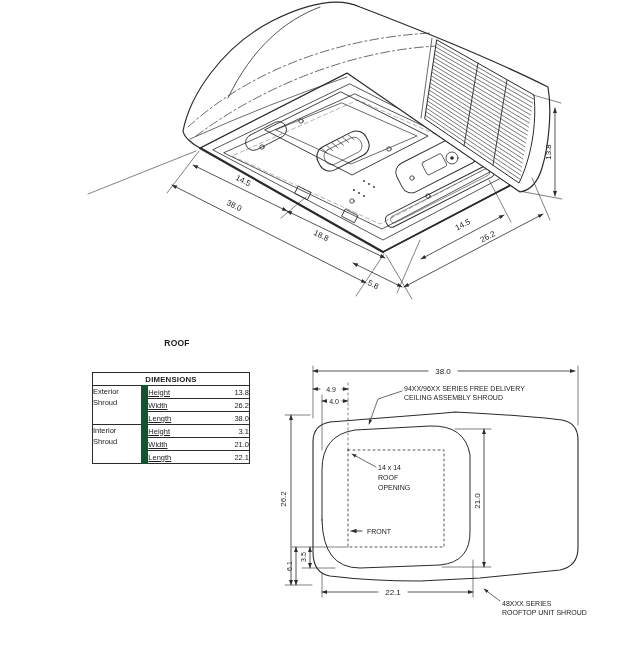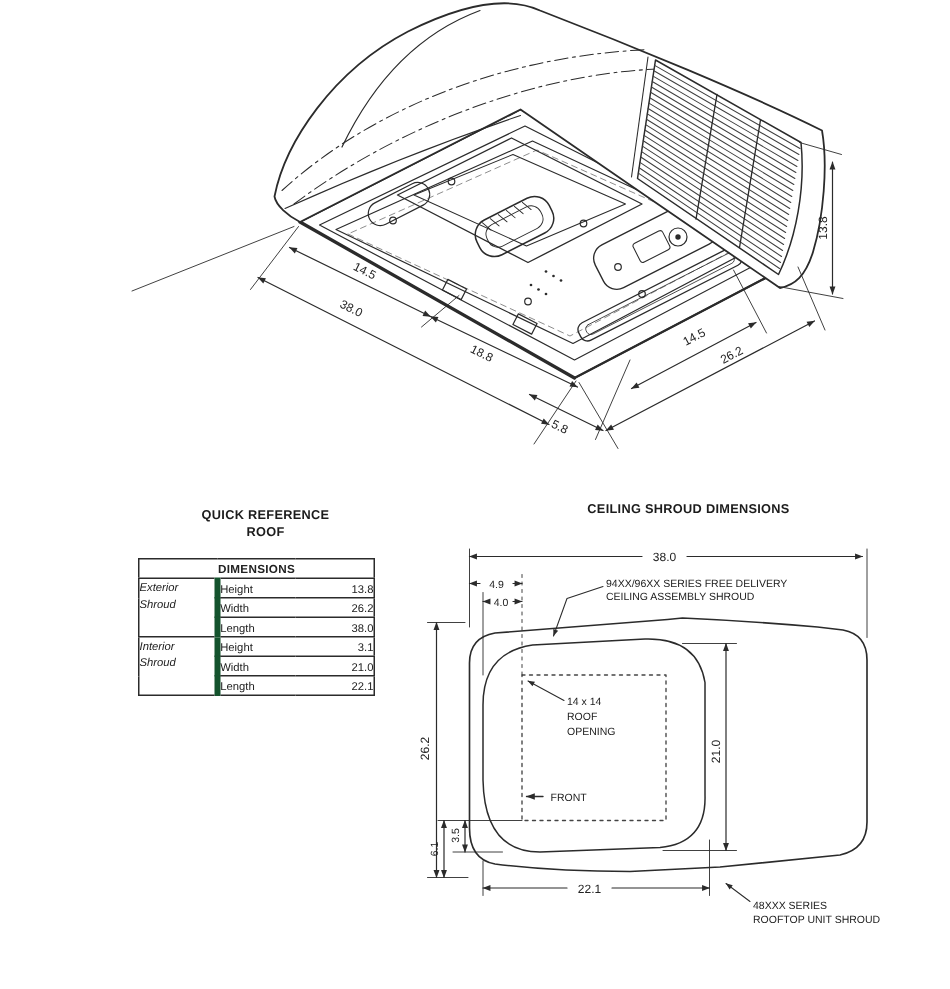--- a/index.html
+++ b/index.html
@@ -11,22 +11,22 @@
   .anntxt{font-size:7px;}
   .titleblock{position:absolute;text-align:center;font-weight:bold;font-size:8.5px;
               line-height:11px;letter-spacing:.2px;color:#1c1c1c;}
   #qr-title{left:97px;top:338px;width:160px;}
   #ceiling-title{left:348px;top:334px;width:222px;}
   table.qr{position:absolute;left:92px;top:372px;width:158px;border-collapse:collapse;
            font-size:7.5px;color:#222;table-layout:fixed;}
   table.qr th,table.qr td{padding:0;height:12px;line-height:11px;}
   table.qr{border:1.4px solid #2b2b2b;}
   th.hdr{font-weight:bold;text-align:center;font-size:7.8px;border-bottom:1.2px solid #2b2b2b;letter-spacing:.2px;}
-  td.name{width:86px;vertical-align:top;padding:1px 0 0 4px;border-right:4px solid #14532d;font-style:italic;}
-  td.lab{width:49px;padding-left:5px;border-top:1px solid #2b2b2b;}
+  td.name{width:86px;vertical-align:top;padding:1px 0 0 4px;border-right:7px solid #14532d;}
+  td.lab{width:49px;padding-left:5px;border-top:1px solid #2b2b2b;text-decoration:underline;}
   td.val{width:34px;text-align:right;padding-right:4px;border-top:1px solid #2b2b2b;}
   tr.gsep td{border-top:1.2px solid #2b2b2b;}
 </style>
 </head>
 <body>
 
 <div id="page">
 
 <svg id="artwork" width="633" height="659" viewBox="0 0 633 659">
   <defs>
@@ -218,21 +218,20 @@
       <text class="anntxt" x="378" y="490">OPENING</text>
       <text class="anntxt" x="404" y="391">94XX/96XX SERIES FREE DELIVERY</text>
       <text class="anntxt" x="404" y="400">CEILING ASSEMBLY SHROUD</text>
       <text class="anntxt" x="502" y="606">48XXX SERIES</text>
       <text class="anntxt" x="502" y="615">ROOFTOP UNIT SHROUD</text>
     </g>
   </g>
 </svg>
 
 <div class="titleblock" id="qr-title">
-  <div>QUICK REFERENCE</div>
   <div>ROOF</div>
 </div>
 
 <table class="qr">
   <tbody>
         <tr>
           <th class="hdr" colspan="3">DIMENSIONS</th>
         </tr>
   <tr>
     <td class="name" rowspan="3">
@@ -262,15 +261,14 @@
           <td class="lab">Width</td>
       <td class="val">21.0</td>
         </tr>
   <tr>
           <td class="lab">Length</td>
       <td class="val">22.1</td>
         </tr>
 </tbody>
     </table>
 
-<div class="titleblock" id="ceiling-title">CEILING SHROUD DIMENSIONS</div>
 
 </div>
 
 </body></html>

